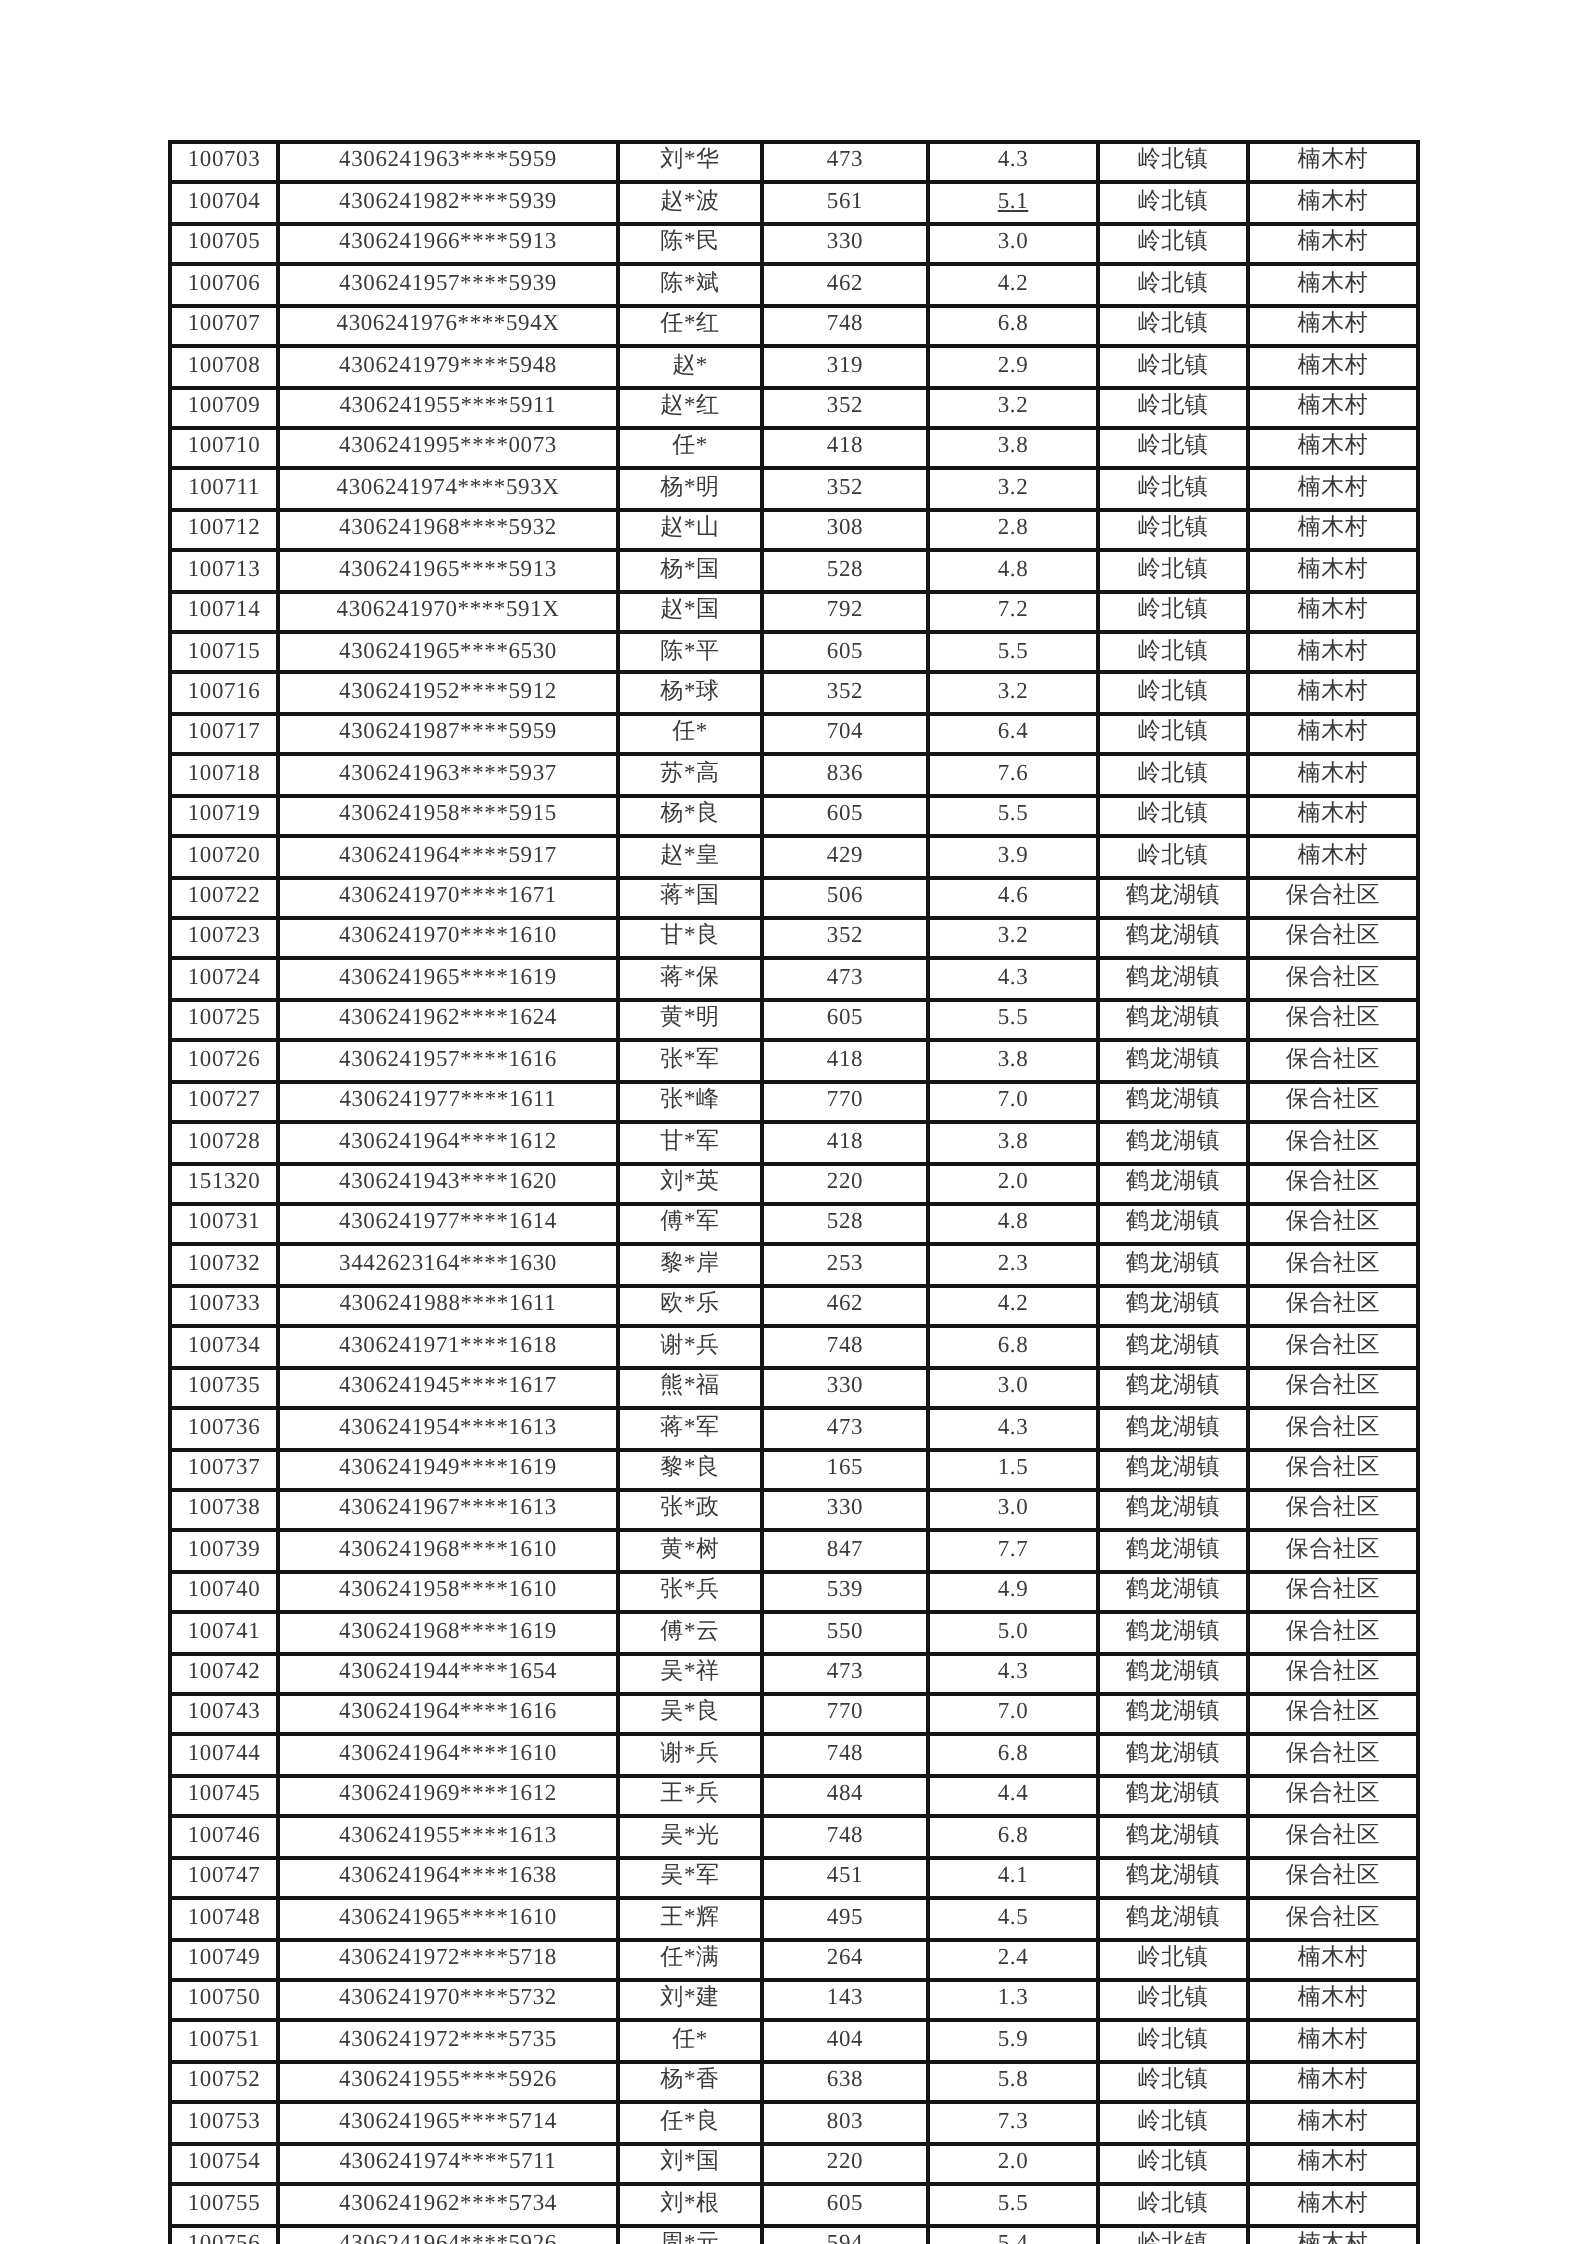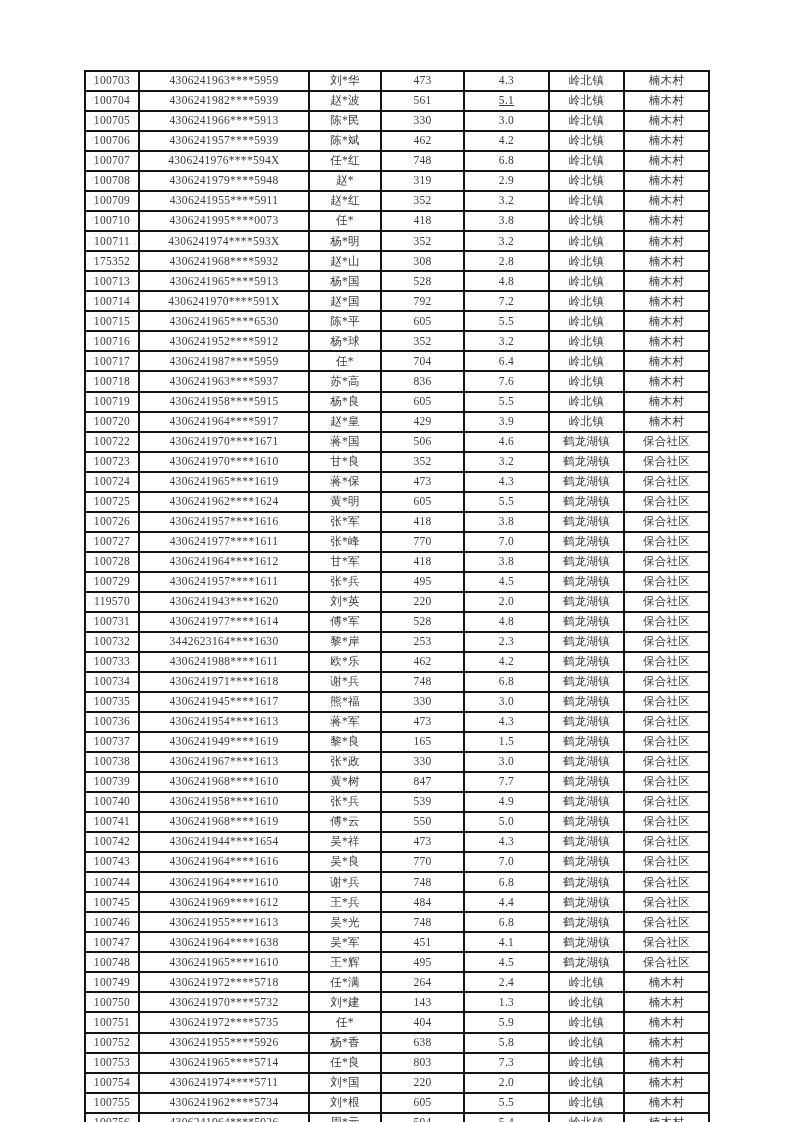--- a/index.html
+++ b/index.html
@@ -134,21 +134,21 @@
         <tr>
           <td style="border-color: rgb(20, 20, 20); color: rgb(58, 58, 58);">100711</td>
           <td style="border-color: rgb(20, 20, 20); color: rgb(58, 58, 58);">4306241974****593X</td>
           <td style="border-color: rgb(20, 20, 20); color: rgb(58, 58, 58);">杨*明</td>
           <td style="border-color: rgb(20, 20, 20); color: rgb(58, 58, 58);">352</td>
           <td style="border-color: rgb(20, 20, 20); color: rgb(58, 58, 58);">3.2</td>
           <td style="border-color: rgb(20, 20, 20); color: rgb(58, 58, 58);">岭北镇</td>
           <td style="border-color: rgb(20, 20, 20); color: rgb(58, 58, 58);">楠木村</td>
         </tr>
         <tr>
-          <td style="border-color: rgb(20, 20, 20); color: rgb(58, 58, 58);">175352</td>
+          <td style="border-color: rgb(20, 20, 20); color: rgb(58, 58, 58);">100712</td>
           <td style="border-color: rgb(20, 20, 20); color: rgb(58, 58, 58);">4306241968****5932</td>
           <td style="border-color: rgb(20, 20, 20); color: rgb(58, 58, 58);">赵*山</td>
           <td style="border-color: rgb(20, 20, 20); color: rgb(58, 58, 58);">308</td>
           <td style="border-color: rgb(20, 20, 20); color: rgb(58, 58, 58);">2.8</td>
           <td style="border-color: rgb(20, 20, 20); color: rgb(58, 58, 58);">岭北镇</td>
           <td style="border-color: rgb(20, 20, 20); color: rgb(58, 58, 58);">楠木村</td>
         </tr>
         <tr>
           <td style="border-color: rgb(20, 20, 20); color: rgb(58, 58, 58);">100713</td>
           <td style="border-color: rgb(20, 20, 20); color: rgb(58, 58, 58);">4306241965****5913</td>
@@ -278,30 +278,21 @@
         <tr>
           <td style="border-color: rgb(20, 20, 20); color: rgb(58, 58, 58);">100728</td>
           <td style="border-color: rgb(20, 20, 20); color: rgb(58, 58, 58);">4306241964****1612</td>
           <td style="border-color: rgb(20, 20, 20); color: rgb(58, 58, 58);">甘*军</td>
           <td style="border-color: rgb(20, 20, 20); color: rgb(58, 58, 58);">418</td>
           <td style="border-color: rgb(20, 20, 20); color: rgb(58, 58, 58);">3.8</td>
           <td style="border-color: rgb(20, 20, 20); color: rgb(58, 58, 58);">鹤龙湖镇</td>
           <td style="border-color: rgb(20, 20, 20); color: rgb(58, 58, 58);">保合社区</td>
         </tr>
         <tr>
-          <td style="border-color: rgb(20, 20, 20); color: rgb(58, 58, 58);">100729</td>
-          <td style="border-color: rgb(20, 20, 20); color: rgb(58, 58, 58);">4306241957****1611</td>
-          <td style="border-color: rgb(20, 20, 20); color: rgb(58, 58, 58);">张*兵</td>
-          <td style="border-color: rgb(20, 20, 20); color: rgb(58, 58, 58);">495</td>
-          <td style="border-color: rgb(20, 20, 20); color: rgb(58, 58, 58);">4.5</td>
-          <td style="border-color: rgb(20, 20, 20); color: rgb(58, 58, 58);">鹤龙湖镇</td>
-          <td style="border-color: rgb(20, 20, 20); color: rgb(58, 58, 58);">保合社区</td>
-        </tr>
-        <tr>
-          <td style="border-color: rgb(20, 20, 20); color: rgb(58, 58, 58);">119570</td>
+          <td style="border-color: rgb(20, 20, 20); color: rgb(58, 58, 58);">151320</td>
           <td style="border-color: rgb(20, 20, 20); color: rgb(58, 58, 58);">4306241943****1620</td>
           <td style="border-color: rgb(20, 20, 20); color: rgb(58, 58, 58);">刘*英</td>
           <td style="border-color: rgb(20, 20, 20); color: rgb(58, 58, 58);">220</td>
           <td style="border-color: rgb(20, 20, 20); color: rgb(58, 58, 58);">2.0</td>
           <td style="border-color: rgb(20, 20, 20); color: rgb(58, 58, 58);">鹤龙湖镇</td>
           <td style="border-color: rgb(20, 20, 20); color: rgb(58, 58, 58);">保合社区</td>
         </tr>
         <tr>
           <td style="border-color: rgb(20, 20, 20); color: rgb(58, 58, 58);">100731</td>
           <td style="border-color: rgb(20, 20, 20); color: rgb(58, 58, 58);">4306241977****1614</td>

